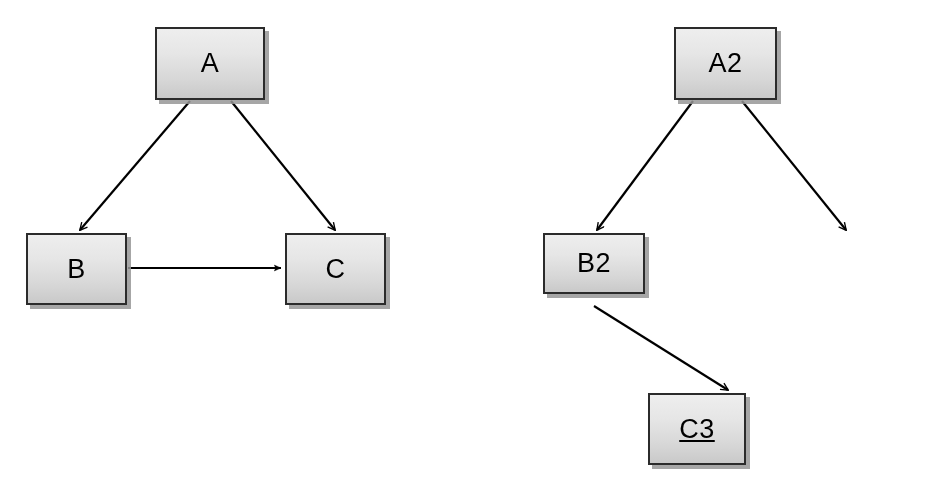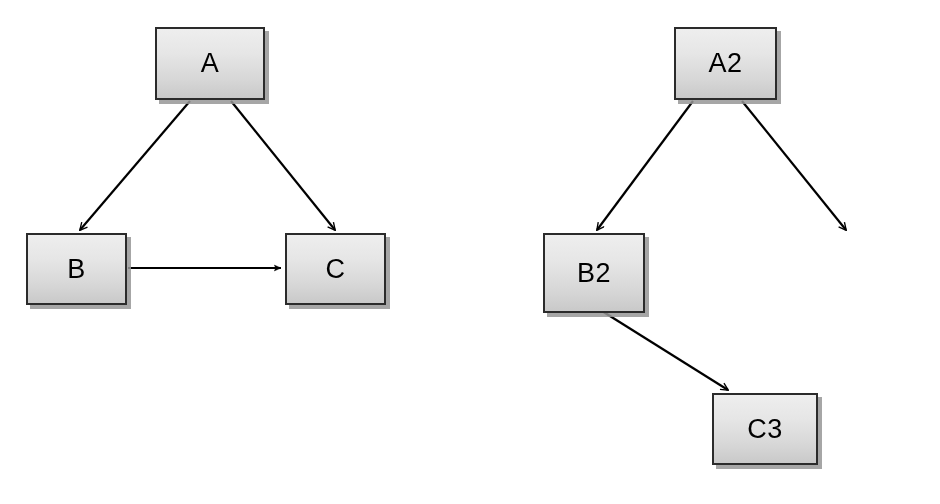--- a/index.html
+++ b/index.html
@@ -79,22 +79,22 @@
   </div>
 
   <div class="node" style="left:285px; top:233px; width:101px; height:72px;">
     <span class="node-label">C</span>
   </div>
 
   <div class="node" style="left:668px; top:27px; width:103px; height:73px;margin-left:6px;">
     <span class="node-label">A2</span>
   </div>
 
-  <div class="node" style="left:543px; top:233px; width:102px; height:80px;">
+  <div class="node" style="left:543px; top:233px; width:102px; height:61px;">
     <span class="node-label">B2</span>
   </div>
 
 
-  <div class="node" style="left:712px; top:393px; width:106px; height:72px;">
+  <div class="node" style="left:648px; top:393px; width:98px; height:72px;text-decoration:underline;">
     <span class="node-label">C3</span>
   </div>
 
 </div>
 
 </body></html>

